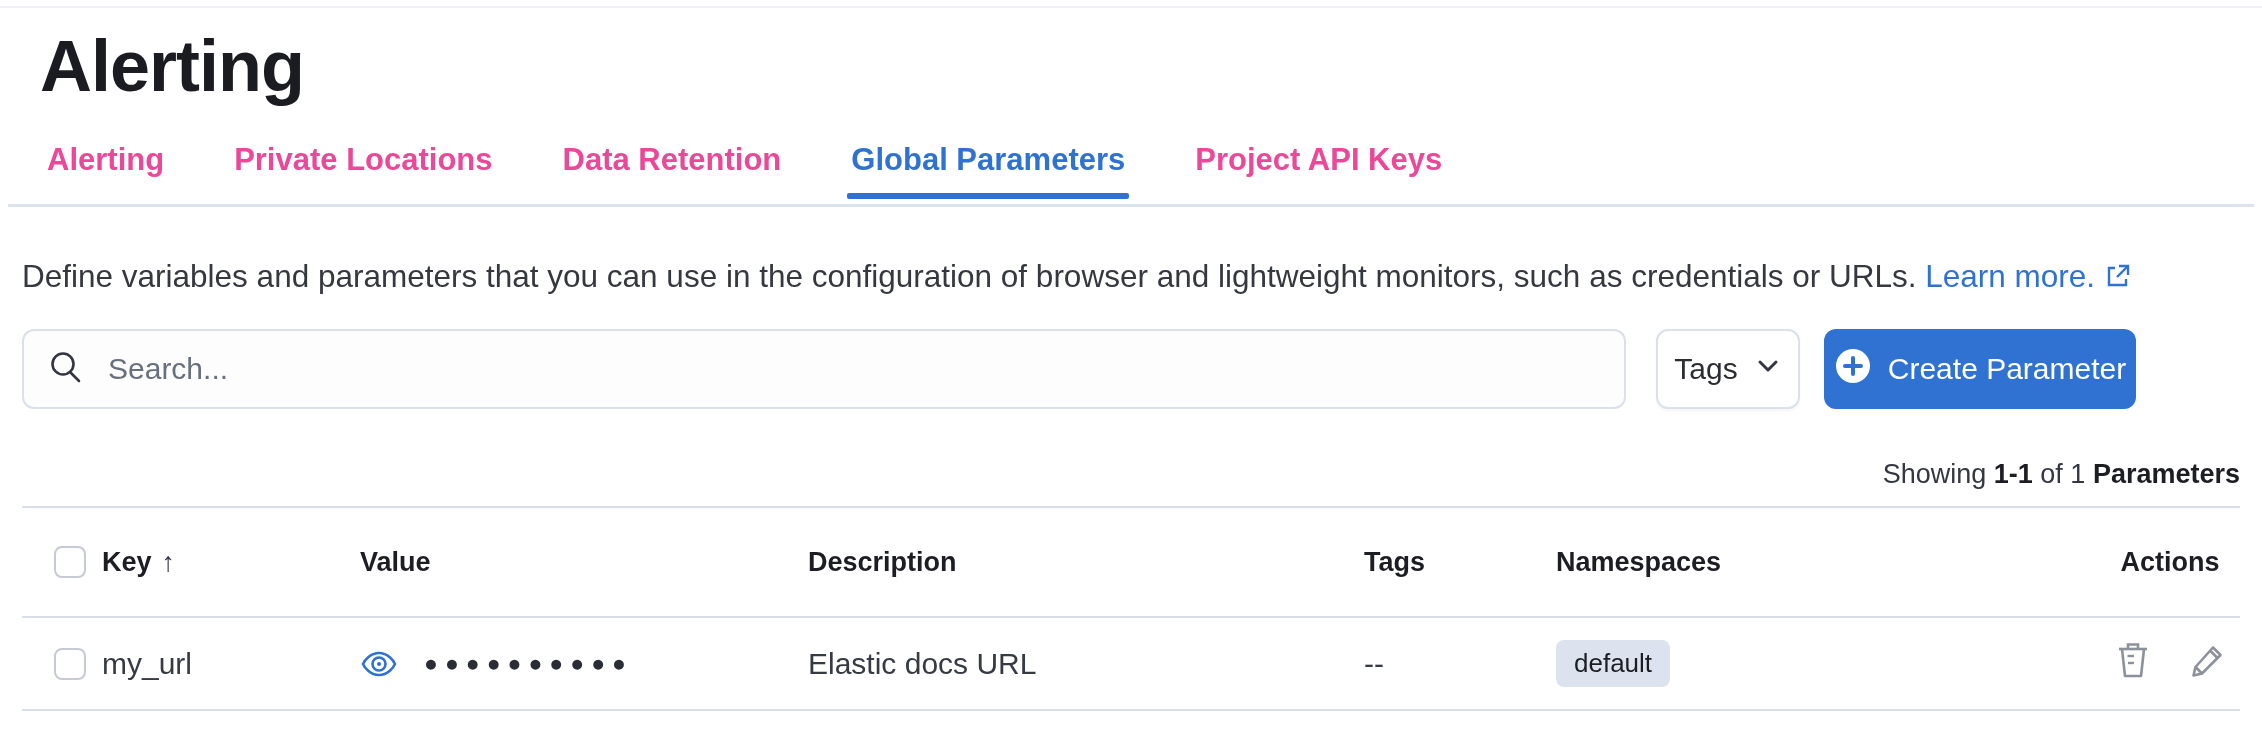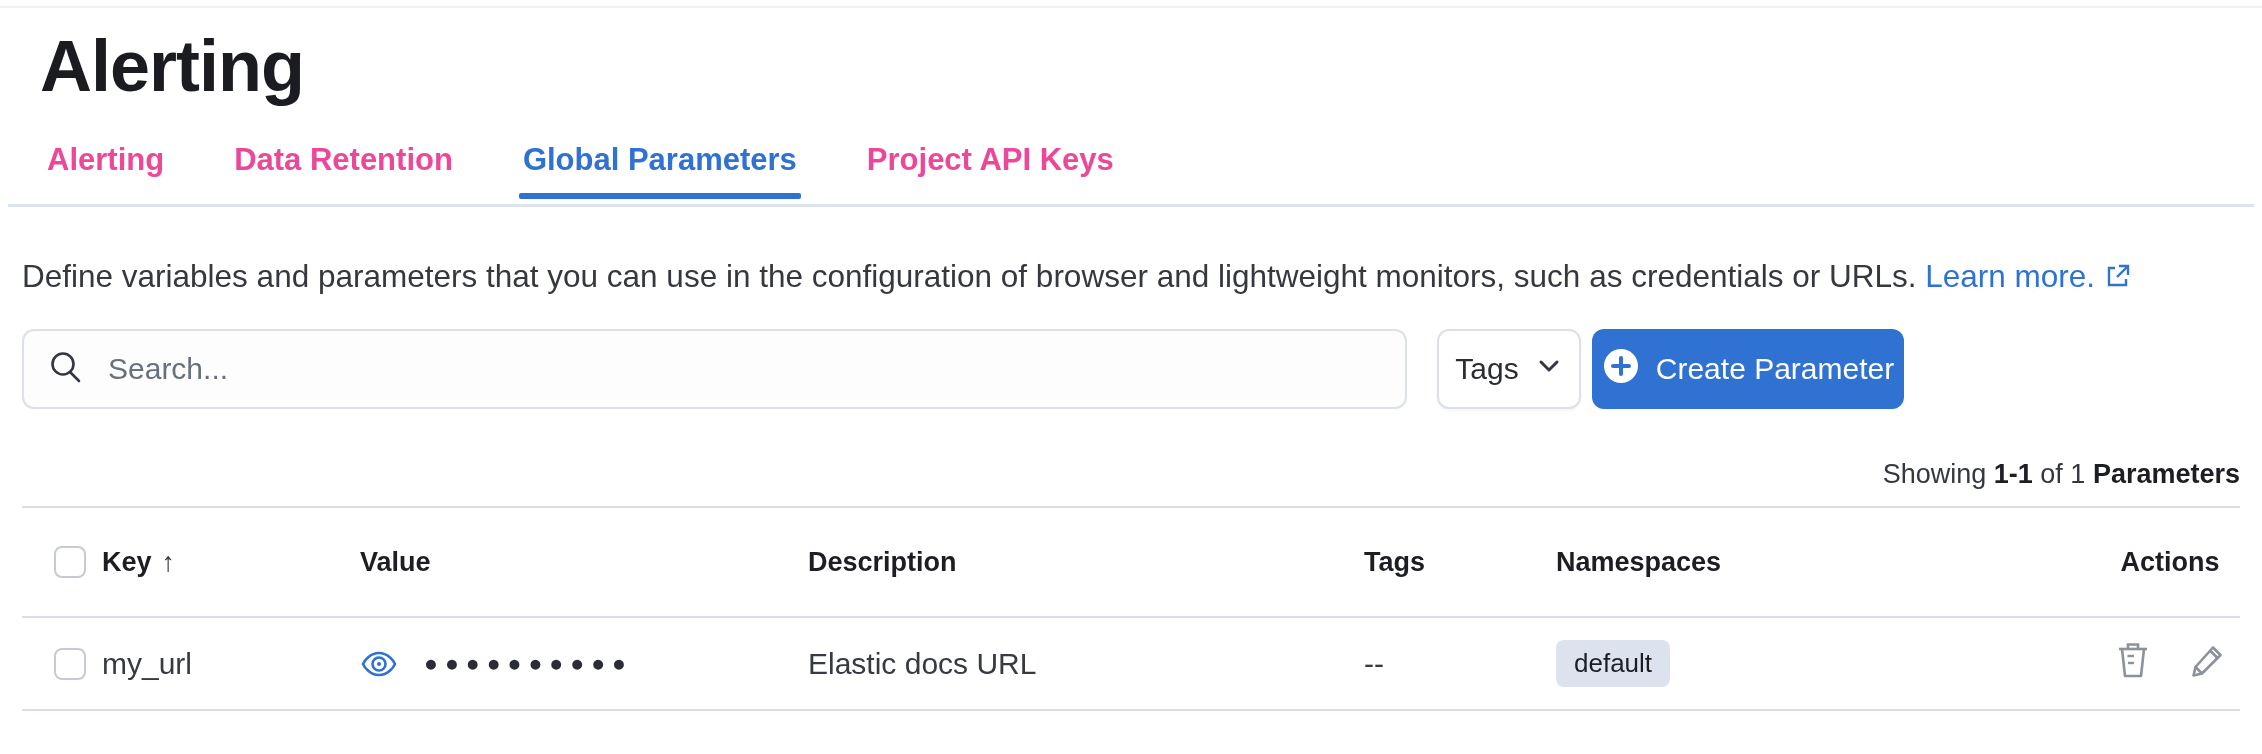--- a/index.html
+++ b/index.html
@@ -63,21 +63,21 @@
   .description .link { color: #2f72d2; cursor: pointer; }
   .popout-icon { display: inline-block; vertical-align: -2px; margin-left: 10px; }
 
   
   .toolbar {
     margin: 26px 22px 0 22px;
     display: flex;
     align-items: center;
   }
   .search-box {
-    width: 1385px; height: 80px;
+    width: 1604px; height: 80px;
     background: #fdfdfe;
     border: 2px solid #dbe0e9;
     border-radius: 12px;
     display: flex;
     align-items: center;
     padding: 0 24px;
   }
   .search-box input {
     border: none; outline: none; background: transparent;
     font-family: "Liberation Sans", sans-serif;
@@ -94,21 +94,21 @@
     border: 2px solid #dbe0e9;
     border-radius: 12px;
     box-shadow: 0 2px 3px rgba(0,0,0,0.04);
     display: flex; align-items: center; justify-content: center;
     gap: 16px;
     font-size: 30px;
     color: #2b2d33;
     cursor: pointer;
   }
   .create-button {
-    margin-left: 11px;
+    margin-left: 24px;
     width: 312px; height: 80px;
     background: #2f72d2;
     border: none;
     border-radius: 12px;
     display: flex; align-items: center; justify-content: center;
     gap: 16px;
     font-family: "Liberation Sans", sans-serif;
     font-size: 30px;
     font-weight: 500;
     color: #fff;
@@ -171,20 +171,21 @@
 </style>
 </head>
 <body>
 
 <div class="top-hairline"></div>
 
 <h1 class="page-title">Alerting</h1>
 
 <div class="tabs-row">
   <div class="tab">Alerting</div>
+  <div class="tab">Private Locations</div>
   <div class="tab">Data Retention</div>
   <div class="tab active">Global Parameters</div>
   <div class="tab">Project API Keys</div>
 </div>
 
 <p class="description"><span>Define variables and parameters that you can use in the configuration of browser and lightweight monitors, such as credentials or URLs.</span>
   <span class="link"><span>Learn more.</span><span class="popout-icon"><svg width="26" height="26" viewBox="0 0 26 26" fill="none">
           <path d="M10 5 H4 V22 H21 V16" stroke="#2f72d2" stroke-width="2.4"></path>
           <path d="M14 3 H23 V12" stroke="#2f72d2" stroke-width="2.4"></path>
           <path d="M22.5 3.5 L12 14" stroke="#2f72d2" stroke-width="2.4"></path>

